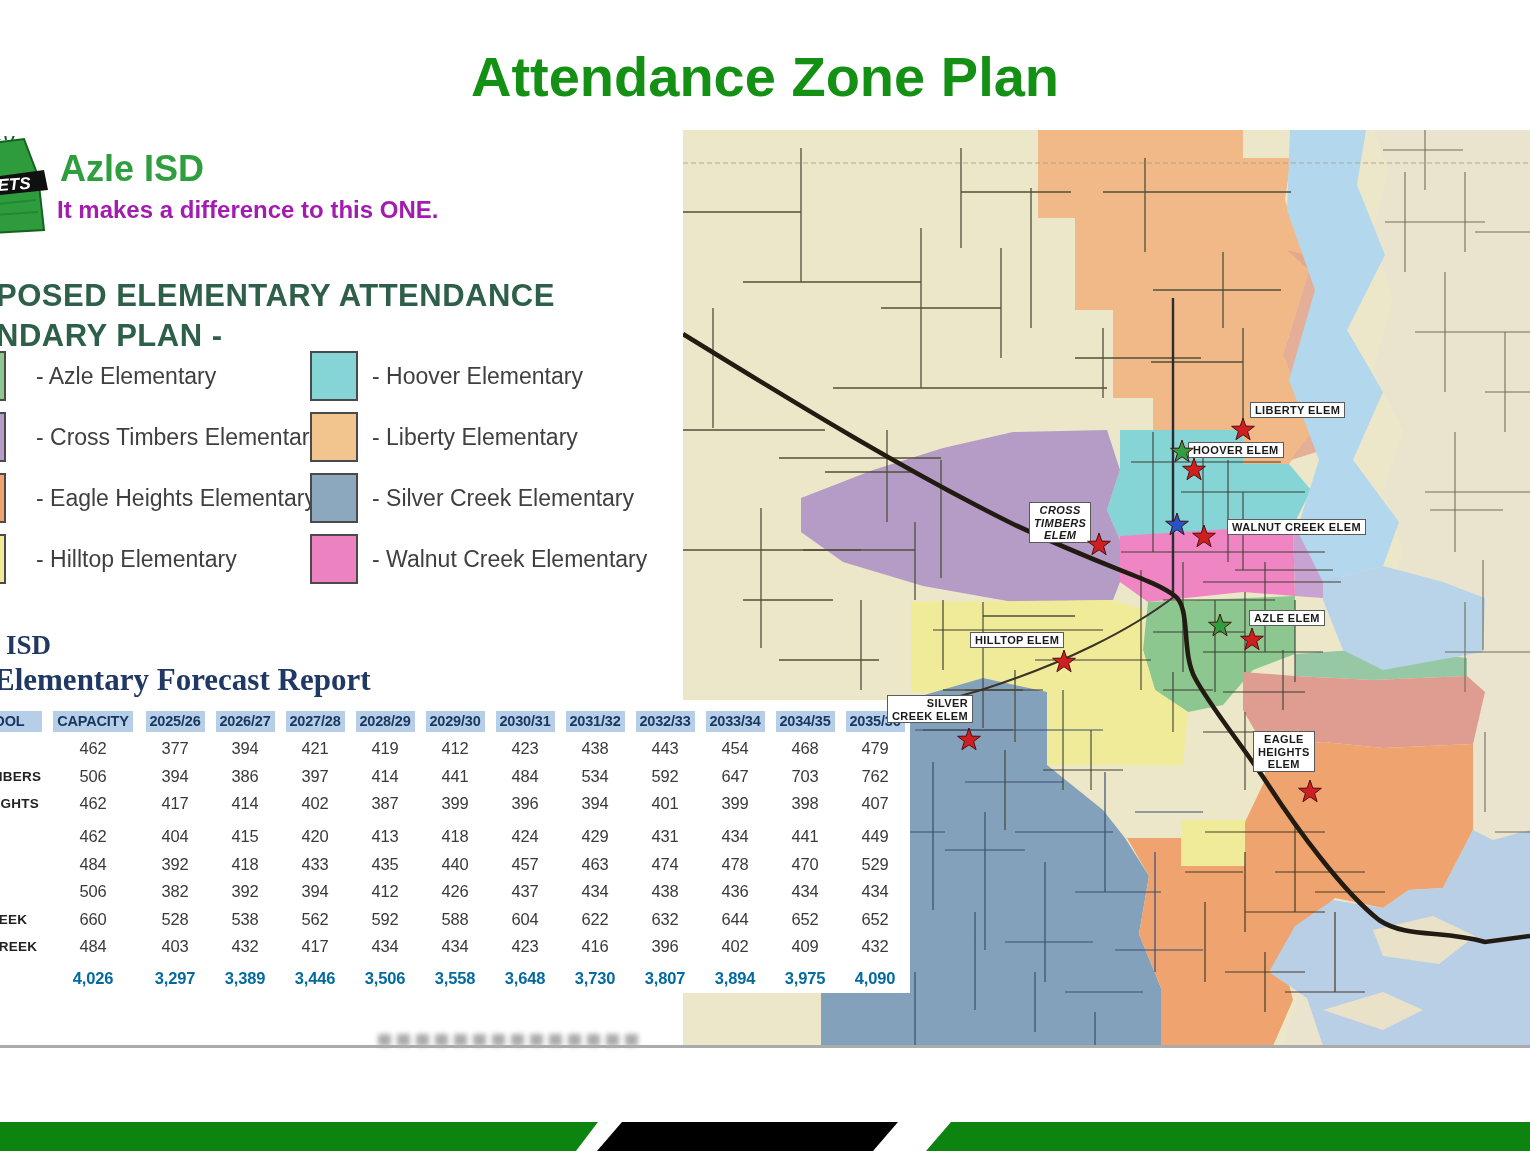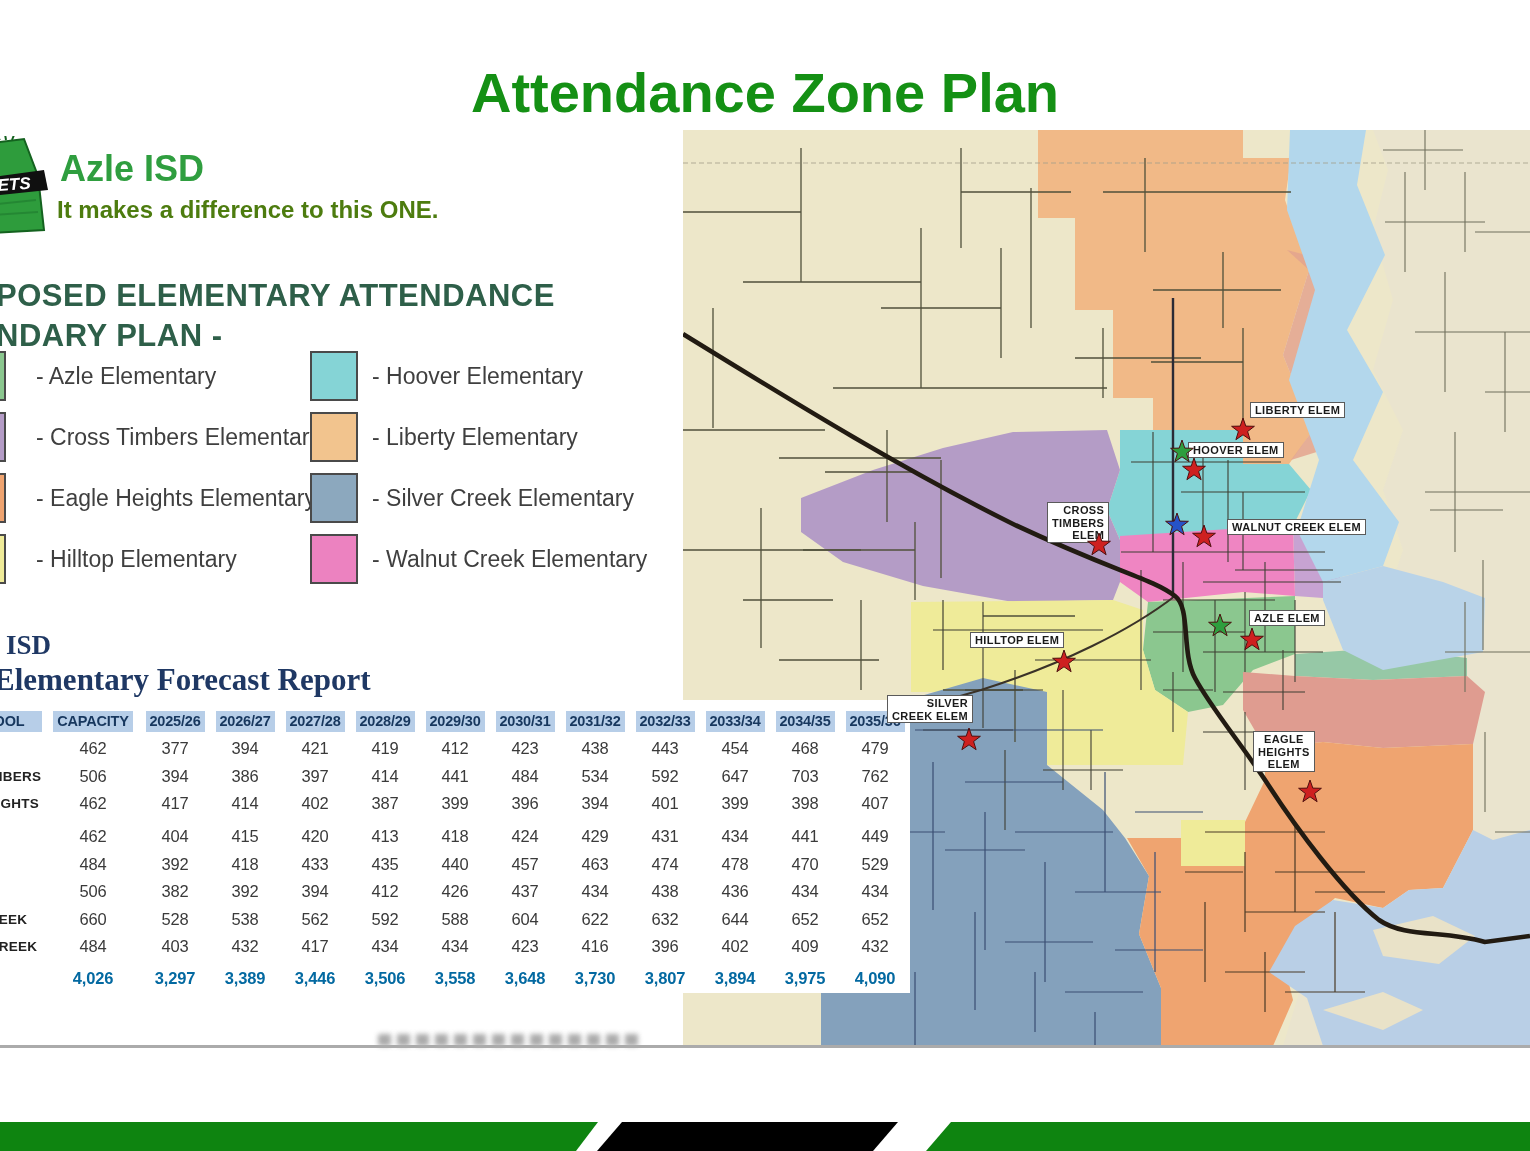--- a/index.html
+++ b/index.html
@@ -1,26 +1,26 @@
 <!DOCTYPE html>
 <html><head>
 <meta charset="utf-8">
 <style>
   html,body{margin:0;padding:0;background:#fff;}
   .slide{position:relative;width:1530px;height:1151px;background:#ffffff;overflow:hidden;
          font-family:"Liberation Sans",sans-serif;}
 
   
   .main-title{position:absolute;left:0;top:44px;width:1530px;text-align:center;
-    font-size:56px;font-weight:bold;color:#149014;letter-spacing:0px;margin-top:16px;}
+    font-size:56px;font-weight:bold;color:#149014;letter-spacing:0px;}
 
   
   .logo-svg{position:absolute;left:-10px;top:136px;}
   .brand-name{position:absolute;left:60px;top:148px;font-size:36px;font-weight:bold;color:#2F9E3F;}
-  .brand-tagline{position:absolute;left:57px;top:196px;font-size:24px;font-weight:600;color:#4d7c0f;}
+  .brand-tagline{position:absolute;left:57px;top:196px;font-size:24px;font-weight:600;color:#a21caf;}
 
   
   .plan-h1{position:absolute;left:-4px;top:278px;font-size:31px;font-weight:600;color:#2E5F49;letter-spacing:.5px;white-space:nowrap;}
   .plan-h2{position:absolute;left:-4px;top:318px;font-size:31px;font-weight:600;color:#2E5F49;letter-spacing:.5px;white-space:nowrap;}
 
   
   .legend-col{position:absolute;top:352px;}
   .legend-col.left{left:0;}
   .legend-col.right{left:310px;}
   .lg-row{display:flex;align-items:center;height:48px;margin-bottom:13px;}
@@ -183,21 +183,21 @@
     <div id="map-labels">
         <div class="map-label" style="left: 567px; top: 272px; text-align: center;">
           <div>LIBERTY ELEM</div>
         </div>
         <div class="map-label" style="left: 505px; top: 312px; text-align: center;">
           <div>HOOVER ELEM</div>
         </div>
         <div class="map-label" style="left: 544px; top: 389px; text-align: left;">
           <div>WALNUT CREEK ELEM</div>
         </div>
-        <div class="map-label" style="left: 364px; top: 372px; text-align: right;">
+        <div class="map-label" style="left: 346px; top: 372px; text-align: center; font-style: italic;">
           <div>CROSS</div>
           <div>TIMBERS</div>
           <div>ELEM</div>
         </div>
         <div class="map-label" style="left: 566px; top: 480px; text-align: center;">
           <div>AZLE ELEM</div>
         </div>
         <div class="map-label" style="left: 287px; top: 502px; text-align: right;">
           <div>HILLTOP ELEM</div>
         </div>

